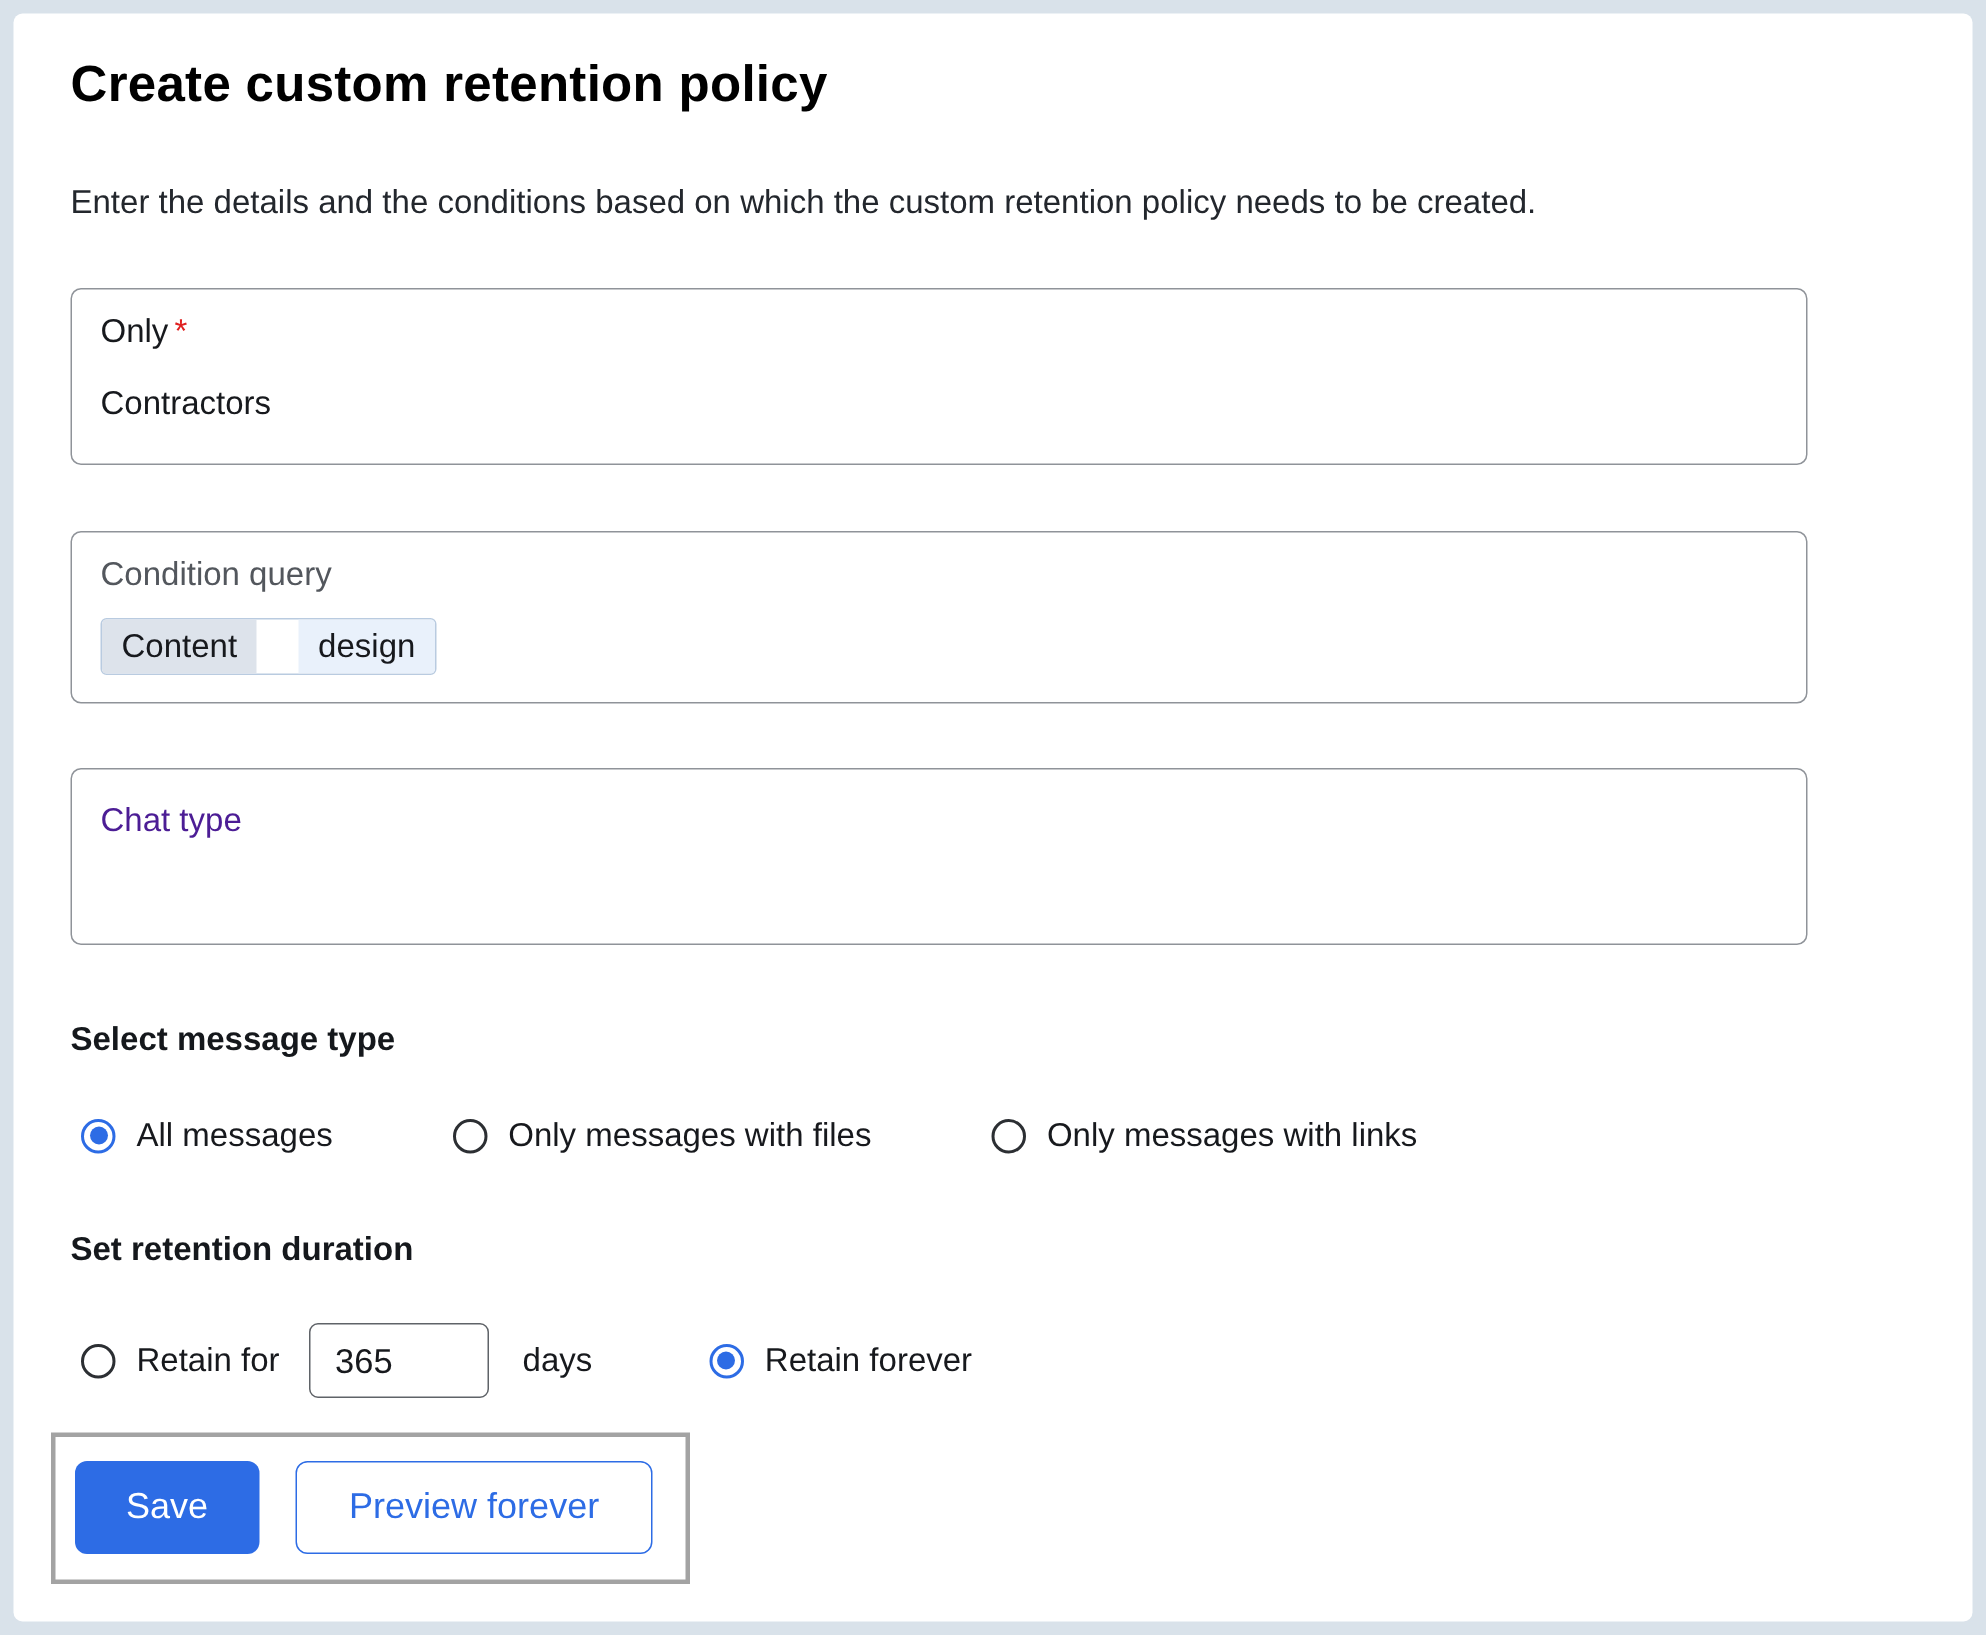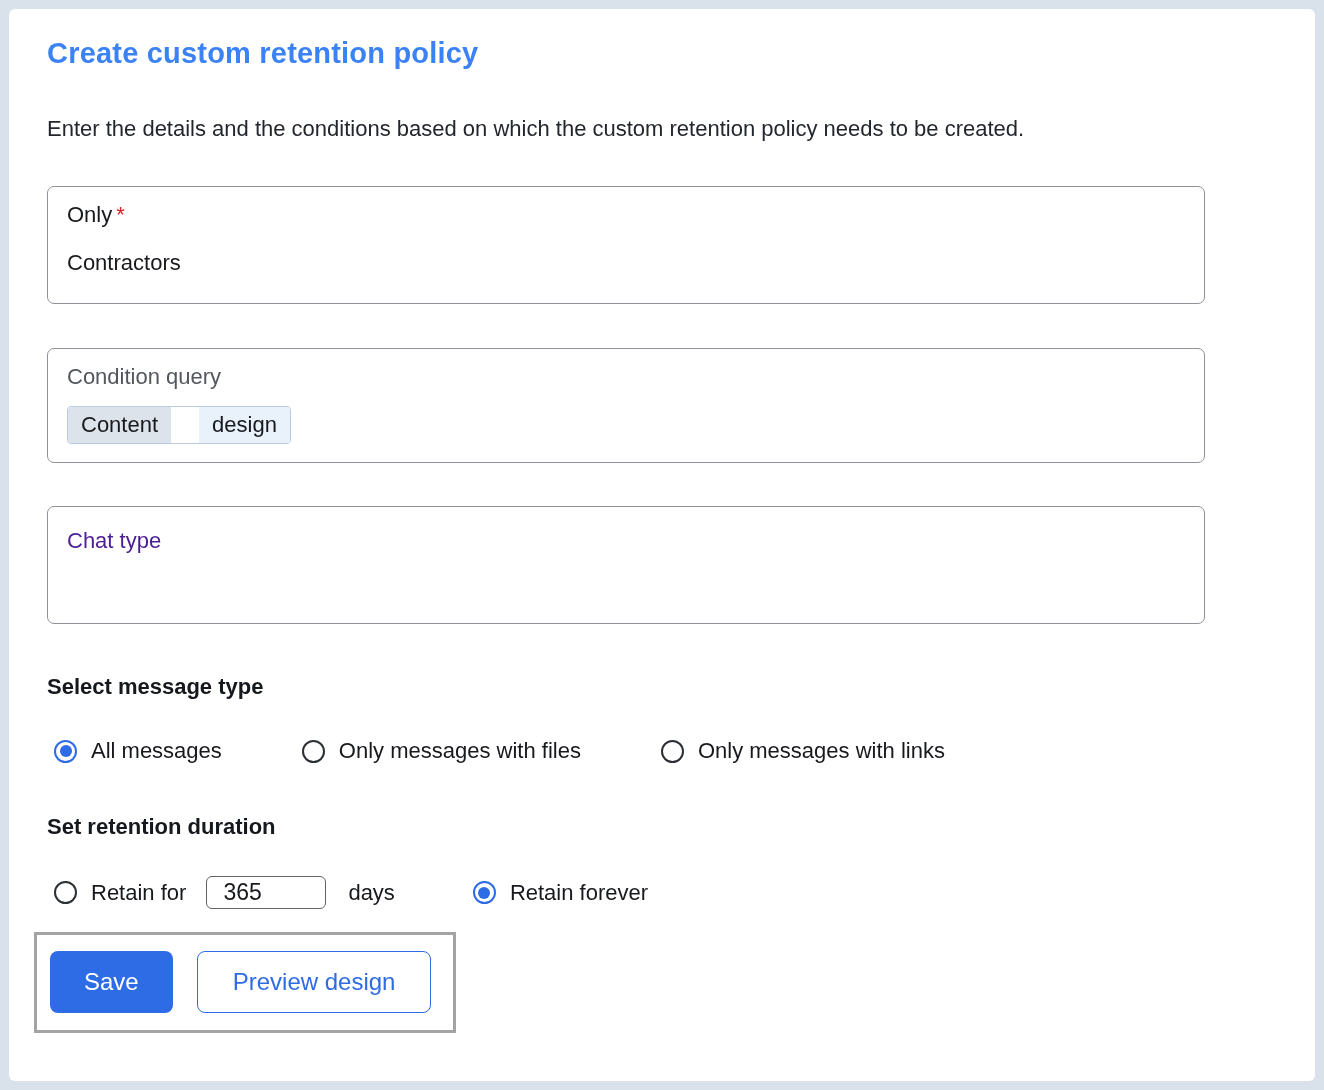--- a/index.html
+++ b/index.html
@@ -15,23 +15,23 @@
   .panel {
     background: #ffffff;
     border-radius: 6px;
     width: 100%;
     height: 100%;
     padding: 28px 38px;
     overflow: hidden;
   }
 
   .page-title {
-    font-size: 29px;
+    font-size: 34px;
     font-weight: 700;
-    color: #3b82f6;
+    color: #000000;
     letter-spacing: 0.2px;
   }
   .page-desc {
     margin-top: 46px;
     font-size: 22px;
     color: #23272d;
   }
 
   .field-box {
     width: 1158px;
@@ -109,21 +109,21 @@
   .radio-label { font-size: 22px; color: #17191d; }
 
   .duration-row {
     margin-top: 36px;
     display: flex;
     align-items: center;
     padding-left: 7px;
   }
   .days-input {
     width: 120px;
-    height: 33px;
+    height: 50px;
     margin-left: 20px;
     border: 1.5px solid #5f6368;
     border-radius: 6px;
     font-size: 23px;
     font-family: "Liberation Sans", "DejaVu Sans", sans-serif;
     color: #17191d;
     padding: 0 16px;
     outline: none;
   }
   .days-label { font-size: 22px; color: #17191d; margin-left: 22px; }
@@ -224,17 +224,17 @@
       <span class="days-label">days</span>
       <span class="radio-option retain-forever">
         <span class="radio selected"></span>
         <span class="radio-label">Retain forever</span>
       </span>
     </div>
 
     
     <div class="actions-highlight">
       <button class="btn btn-primary">Save</button>
-      <button class="btn btn-secondary">Preview design</button>
+      <button class="btn btn-secondary">Preview forever</button>
     </div>
 
   </div>
 </div>
 
 </body></html>

